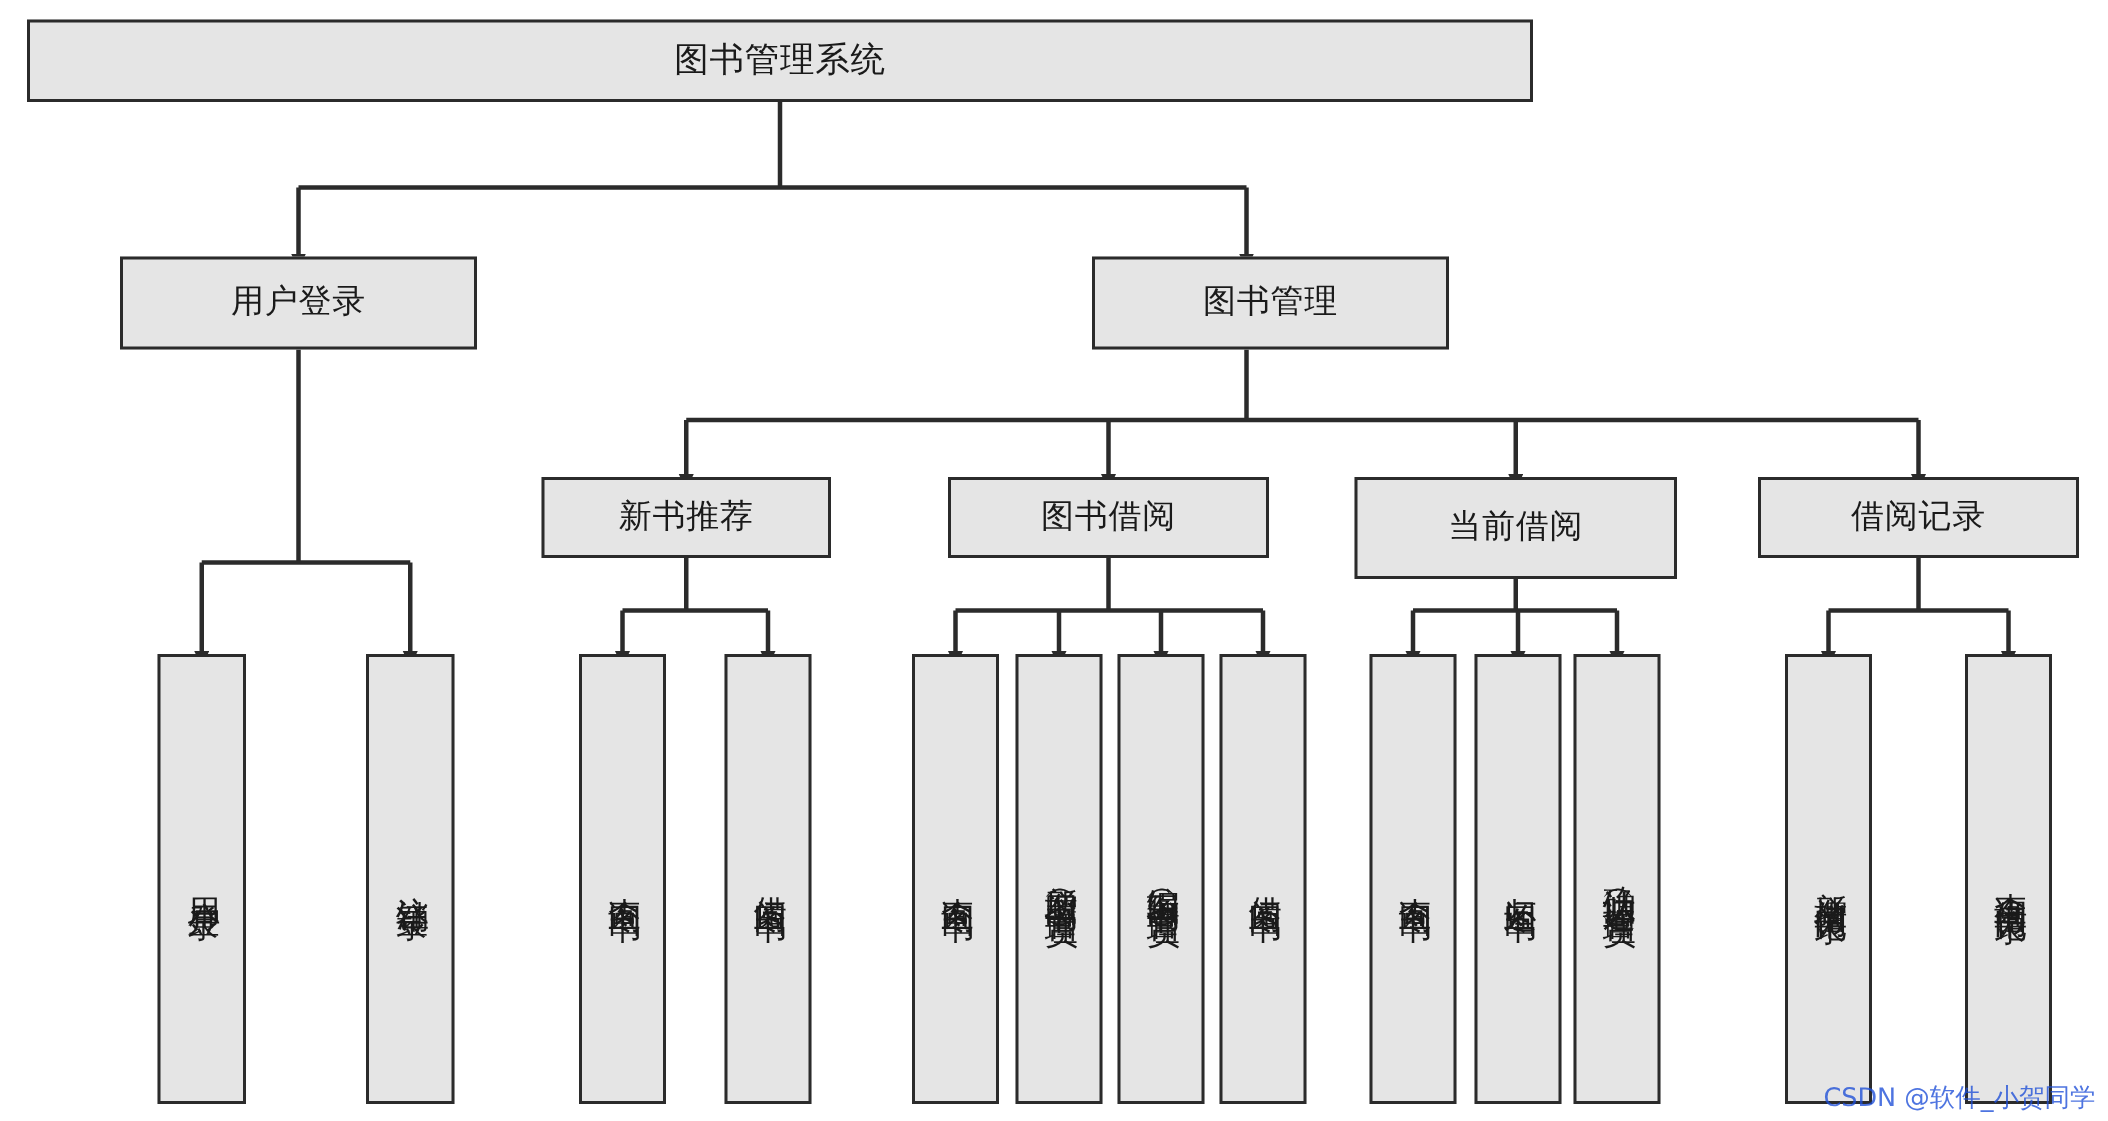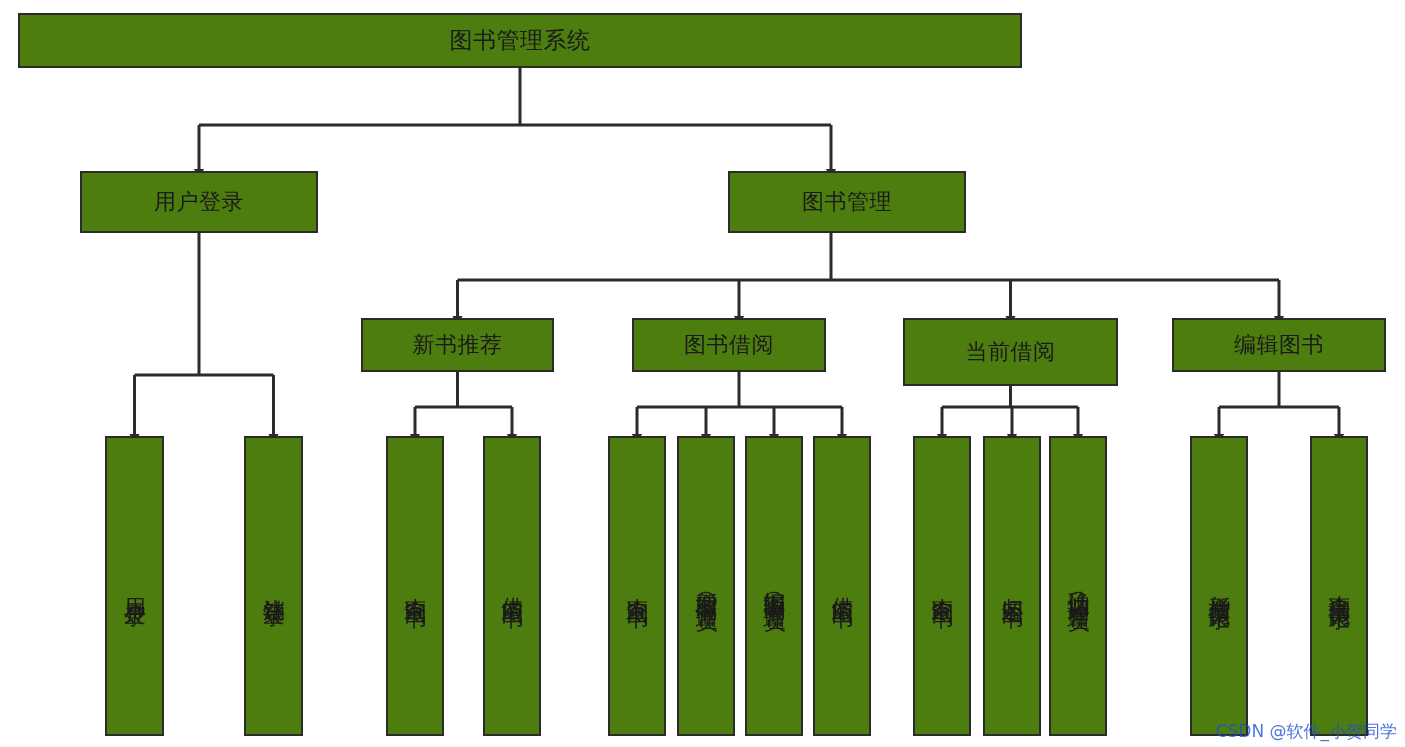--- a/index.html
+++ b/index.html
@@ -22,21 +22,21 @@
     position: absolute;
     left: 0;
     top: 0;
     width: 1405px;
     height: 747px;
     pointer-events: none;
   }
   .node {
     position: absolute;
     box-sizing: border-box;
-    background: #4d7c0f;
+    background: #e5e5e5;
     border: 2px solid #2b2b2b;
     display: flex;
     align-items: center;
     justify-content: center;
     color: #1a1a1a;
     line-height: 1.22;
     text-align: center;
     z-index: 2;
   }
   .node.horiz {
@@ -128,28 +128,28 @@
       </div>
       <div class="node horiz" style="left: 80px; top: 171px; width: 238px; height: 62px;">
         <span class="label">用户登录</span>
       </div>
       <div class="node horiz" style="left: 712px; top: 171px; width: 238px; height: 62px; margin-left: 16px;">
         <span class="label">图书管理</span>
       </div>
       <div class="node horiz" style="left: 361px; top: 318px; width: 193px; height: 54px; text-align: right;">
         <span class="label">新书推荐</span>
       </div>
-      <div class="node horiz" style="left: 632px; top: 318px; width: 194px; height: 54px;">
+      <div class="node horiz" style="left: 632px; top: 318px; width: 214px; height: 54px;">
         <span class="label">图书借阅</span>
       </div>
       <div class="node horiz" style="left: 903px; top: 318px; width: 215px; height: 68px;">
         <span class="label">当前借阅</span>
       </div>
       <div class="node horiz" style="left: 1172px; top: 318px; width: 214px; height: 54px;">
-        <span class="label">编辑图书</span>
+        <span class="label">借阅记录</span>
       </div>
       <div class="node vert" style="left: 105px; top: 436px; width: 59px; height: 300px;">
         <span class="label">用户登录</span>
       </div>
       <div class="node vert" style="left: 244px; top: 436px; width: 59px; height: 300px;">
         <span class="label">注销登录</span>
       </div>
       <div class="node vert" style="left: 386px; top: 436px; width: 58px; height: 300px;">
         <span class="label">查询图书</span>
       </div>

